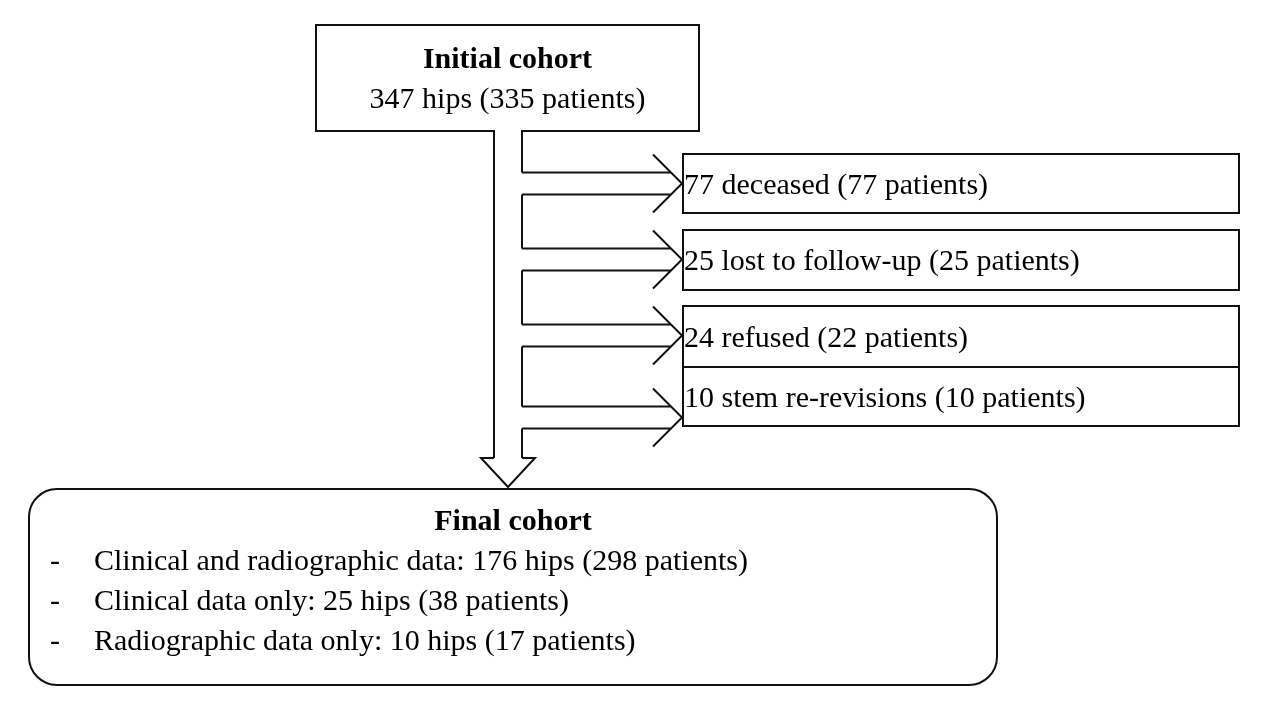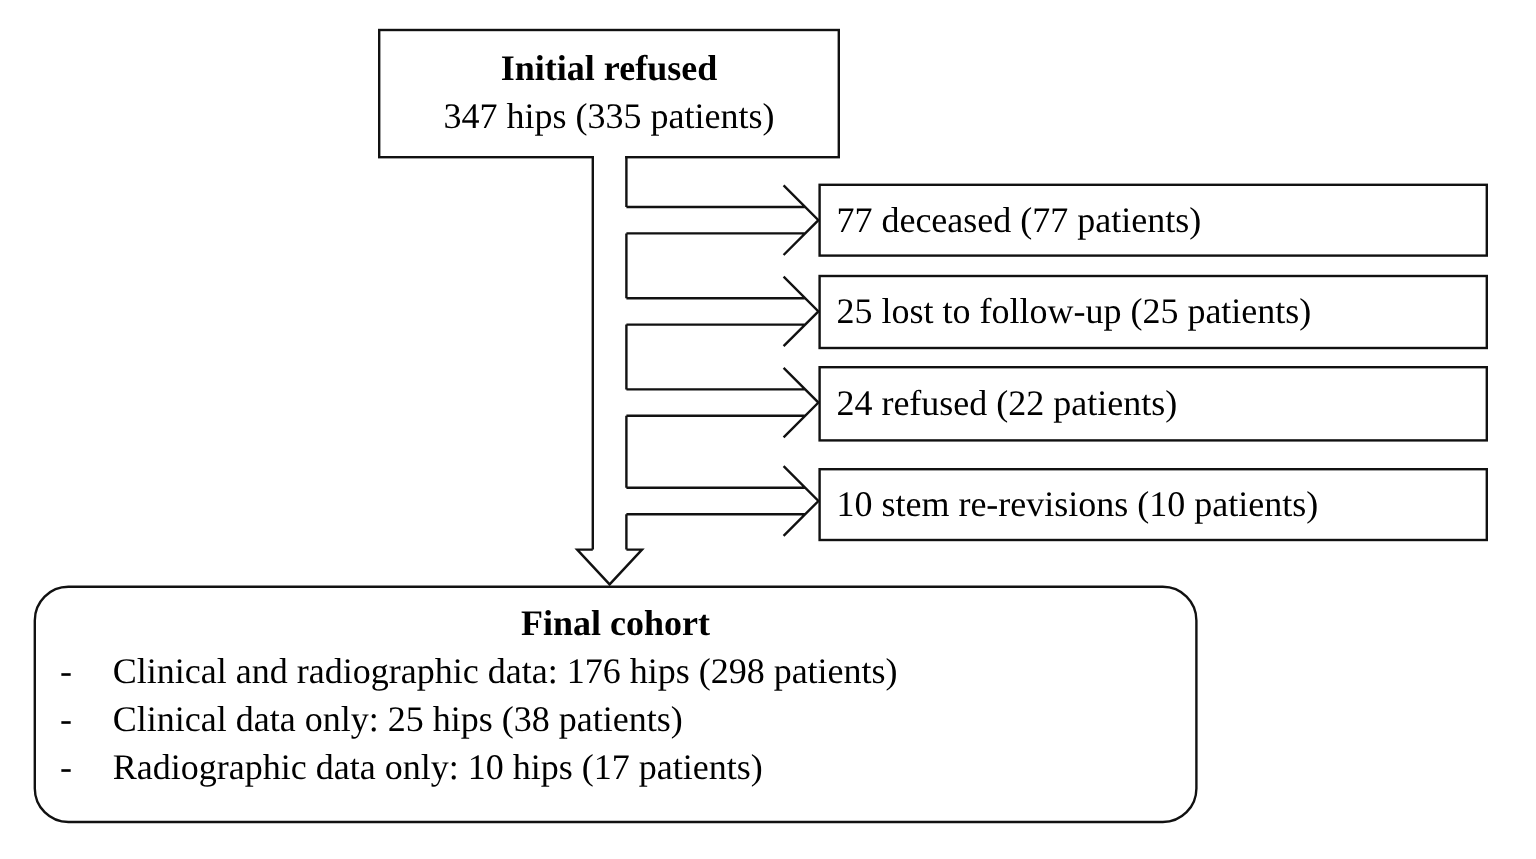--- a/index.html
+++ b/index.html
@@ -34,26 +34,25 @@
   }
   .top-box .box-title {
     font-weight: bold;
   }
   .excl-box {
     left: 682px;
     width: 558px;
     height: 61px;
     display: flex;
     align-items: center;
-    padding-left: 13px;
   }
   .excl-1 { top: 153px; }
   .excl-2 { top: 229px; height: 62px; text-align: right; }
   .excl-3 { top: 305px; height: 63px; }
-  .excl-4 { top: 390px; font-family: Liberation Serif, serif; }
+  .excl-4 { top: 366px; font-family: Liberation Serif, serif; }
   .final-box {
     left: 28px;
     top: 488px;
     width: 970px;
     height: 198px;
     line-height: 40px;
     padding-top: 10px;
     border-radius: 29px;
   }
   .final-title {
@@ -82,21 +81,21 @@
     stroke: #111111;
     stroke-width: 2;
   }
 </style>
 </head>
 <body>
 
 <div class="canvas">
 
   <div class="box top-box">
-    <div class="box-title">Initial refused</div>
+    <div class="box-title">Initial cohort</div>
     <div>347 hips (335 patients)</div>
   </div>
 
   <div class="box excl-box excl-1">
     <span>77 deceased (77 patients)</span>
   </div>
   <div class="box excl-box excl-2">
     <span>25 lost to follow-up (25 patients)</span>
   </div>
   <div class="box excl-box excl-3">

